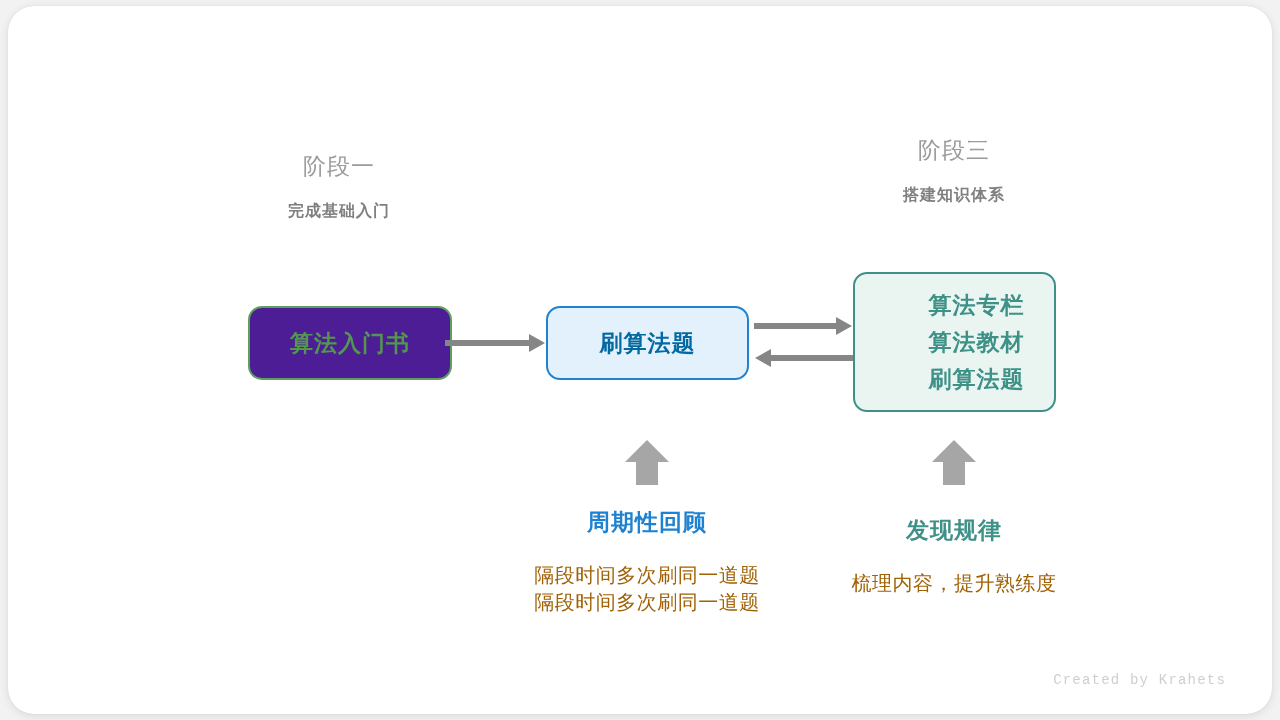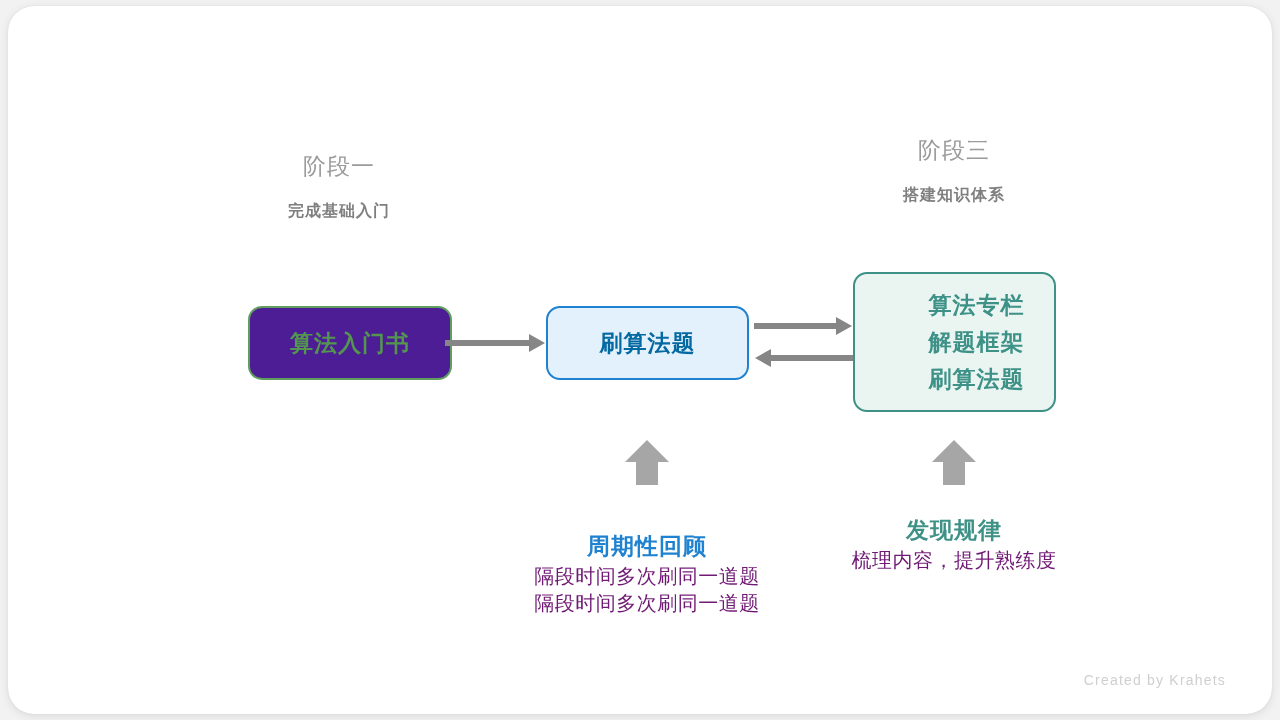--- a/index.html
+++ b/index.html
@@ -137,38 +137,38 @@
     text-align: center;
     width: 340px;
   }
   .note .note-title {
     font-size: 23px;
     font-weight: bold;
     letter-spacing: 1px;
     line-height: 32px;
   }
   .note .note-desc {
-    margin-top: 1px;
+    margin-top: 24px;
     font-size: 20px;
-    color: #701a75;
+    color: #a16207;
     line-height: 27px;
     letter-spacing: 0.5px;
   }
   .note .note-desc span { display: block; }
-  #note-review  { left: 469px; top: 524px; }
+  #note-review  { left: 469px; top: 500px; }
   #note-review .note-title { color: #1f82d0; }
   #note-summary { left: 776px; top: 508px; }
   #note-summary .note-title { color: #3d9186; }
 
   
   #footer-credit {
     position: absolute;
     right: 46px;
     bottom: 26px;
-    font-family: Liberation Sans, sans-serif;
+    font-family: Liberation Mono, monospace;
     font-size: 14px;
     color: #cfcfcf;
     letter-spacing: 1.2px;
   }
 </style>
 </head>
 <body>
 
 <div id="canvas">
   <div id="card">
@@ -185,21 +185,21 @@
     <div class="node" id="node-book">
       <span>算法入门书</span>
     </div>
 
     <div class="node" id="node-practice">
       <span>刷算法题</span>
     </div>
 
     <div class="node" id="node-resources">
       <span class="rline">算法专栏</span>
-      <span class="rline">解题框架</span>
+      <span class="rline">算法教材</span>
       <span class="rline">刷算法题</span>
     </div>
 
     <div class="h-arrow right" id="arrow-book-practice"></div>
     <div class="h-arrow right" id="arrow-practice-res"></div>
     <div class="h-arrow left" id="arrow-res-practice"></div>
 
     <div class="up-arrow" id="up-arrow-review">
       <svg width="46" height="48" viewBox="0 0 46 48" xmlns="http://www.w3.org/2000/svg">
         <polygon points="23,2 45,24 34,24 34,47 12,47 12,24 1,24" fill="#a6a6a6"></polygon>

